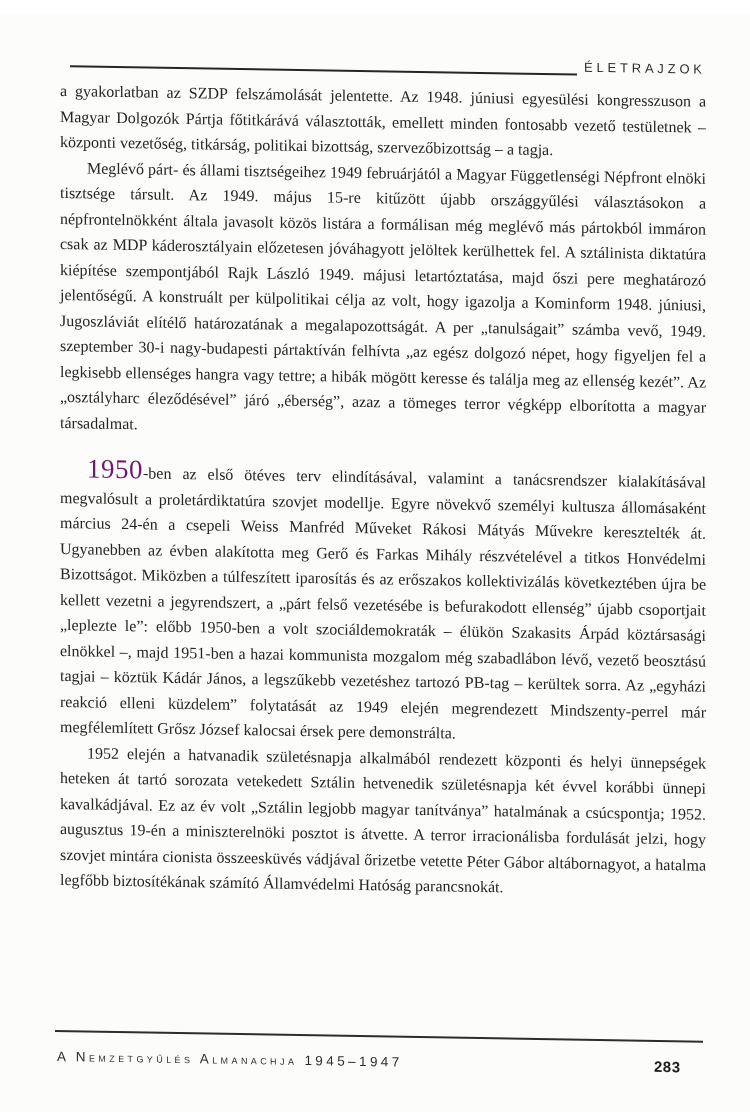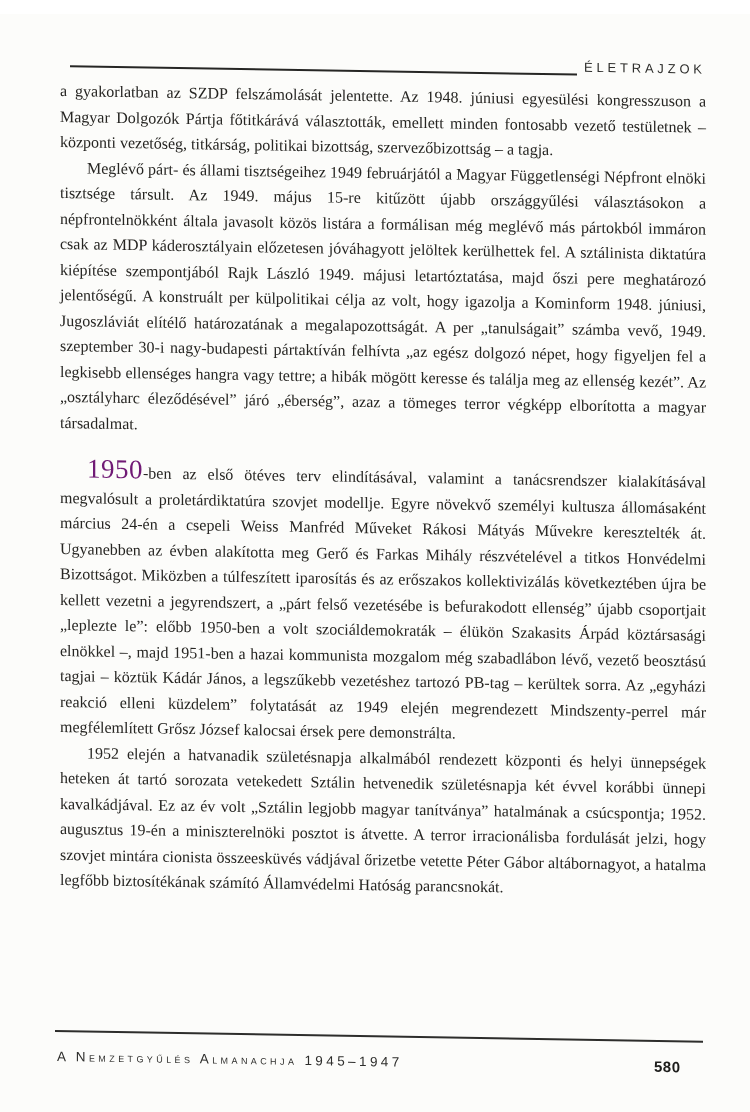--- a/index.html
+++ b/index.html
@@ -100,16 +100,16 @@
 
     <div class="body-text">
       <p class="para">a gyakorlatban az SZDP felszámolását jelentette. Az 1948. júniusi egyesülési kongresszuson a Magyar Dolgozók Pártja főtitkárává választották, emellett minden fontosabb vezető testületnek – központi vezetőség, titkárság, politikai bizottság, szervezőbizottság – a tagja.</p>
       <p class="para indent">Meglévő párt- és állami tisztségeihez 1949 februárjától a Magyar Függetlenségi Népfront elnöki tisztsége társult. Az 1949. május 15-re kitűzött újabb országgyűlési választásokon a népfrontelnökként általa javasolt közös listára a formálisan még meglévő más pártokból immáron csak az MDP káderosztályain előzetesen jóváhagyott jelöltek kerülhettek fel. A sztálinista diktatúra kiépítése szempontjából Rajk László 1949. májusi letartóztatása, majd őszi pere meghatározó jelentőségű. A konstruált per külpolitikai célja az volt, hogy igazolja a Kominform 1948. júniusi, Jugoszláviát elítélő határozatának a megalapozottságát. A per „tanulságait” számba vevő, 1949. szeptember 30-i nagy-budapesti pártaktíván felhívta „az egész dolgozó népet, hogy figyeljen fel a legkisebb ellenséges hangra vagy tettre; a hibák mögött keresse és találja meg az ellenség kezét”. Az „osztályharc éleződésével” járó „éberség”, azaz a tömeges terror végképp elborította a magyar társadalmat.</p>
       <p class="para indent lead"><span class="lead-num">1950</span><span>-ben az első ötéves terv elindításával, valamint a tanácsrendszer kialakításával megvalósult a proletárdiktatúra szovjet modellje. Egyre növekvő személyi kultusza állomásaként március 24-én a csepeli Weiss Manfréd Műveket Rákosi Mátyás Művekre keresztelték át. Ugyanebben az évben alakította meg Gerő és Farkas Mihály részvételével a titkos Honvédelmi Bizottságot. Miközben a túlfeszített iparosítás és az erőszakos kollektivizálás következtében újra be kellett vezetni a jegyrendszert, a „párt felső vezetésébe is befurakodott ellenség” újabb csoportjait „leplezte le”: előbb 1950-ben a volt szociáldemokraták – élükön Szakasits Árpád köztársasági elnökkel –, majd 1951-ben a hazai kommunista mozgalom még szabadlábon lévő, vezető beosztású tagjai – köztük Kádár János, a legszűkebb vezetéshez tartozó PB-tag – kerültek sorra. Az „egyházi reakció elleni küzdelem” folytatását az 1949 elején megrendezett Mindszenty-perrel már megfélemlített Grősz József kalocsai érsek pere demonstrálta.</span></p>
       <p class="para indent">1952 elején a hatvanadik születésnapja alkalmából rendezett központi és helyi ünnepségek heteken át tartó sorozata vetekedett Sztálin hetvenedik születésnapja két évvel korábbi ünnepi kavalkádjával. Ez az év volt „Sztálin legjobb magyar tanítványa” hatalmának a csúcspontja; 1952. augusztus 19-én a miniszterelnöki posztot is átvette. A terror irracionálisba fordulását jelzi, hogy szovjet mintára cionista összeesküvés vádjával őrizetbe vetette Péter Gábor altábornagyot, a hatalma legfőbb biztosítékának számító Államvédelmi Hatóság parancsnokát.</p>
     </div>
 
     <div class="footer-rule"></div>
     <div class="footer-title">A Nemzetgyűlés Almanachja 1945–1947</div>
-    <div class="page-number">580</div>
+    <div class="page-number">283</div>
 
   </div>
 </div>
 
 </body></html>

